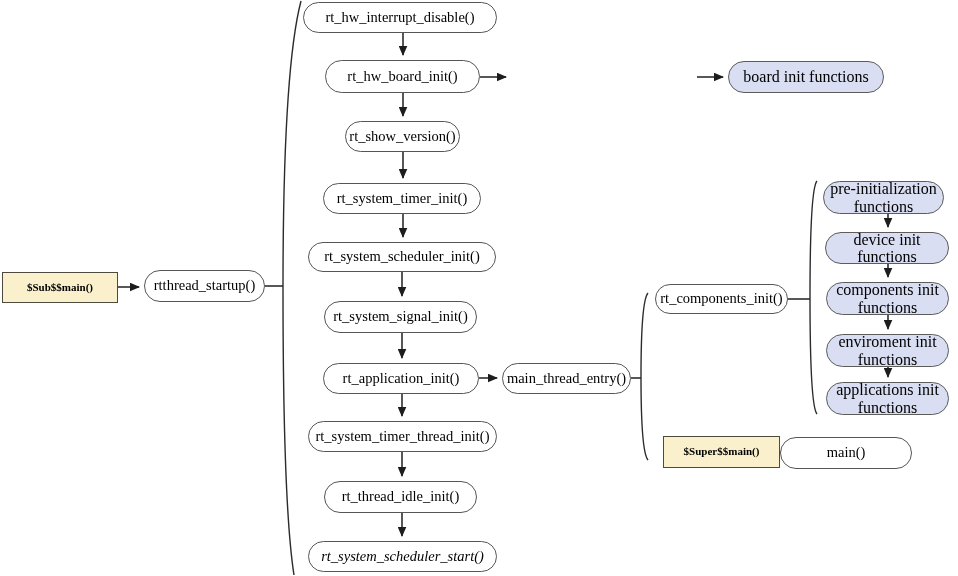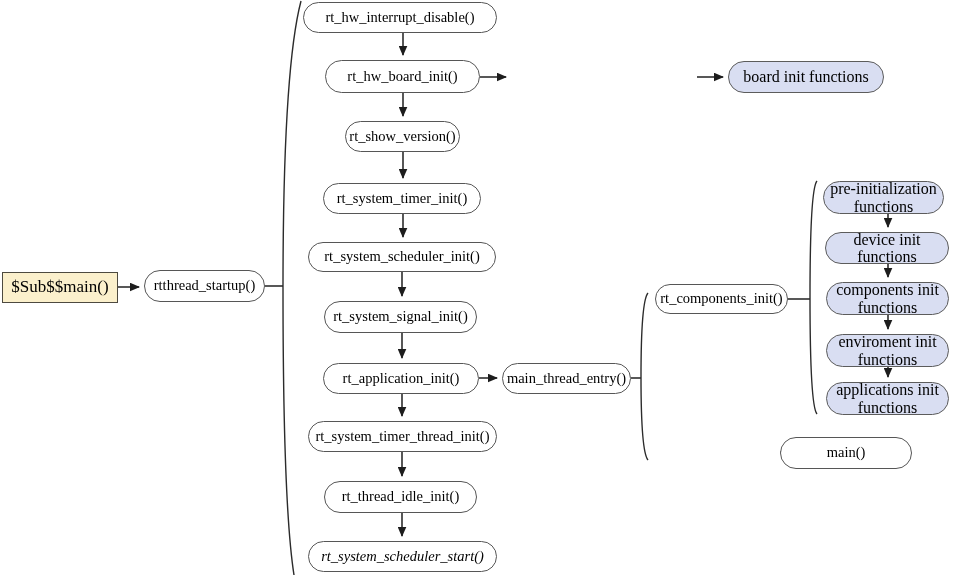--- a/index.html
+++ b/index.html
@@ -14,21 +14,21 @@
     overflow:hidden;
   }
   #wires{position:absolute;left:0;top:0;width:958px;height:576px;}
   .node{
     position:absolute;display:flex;align-items:center;justify-content:center;
     text-align:center;box-sizing:border-box;font-size:14.5px;line-height:1.08;
     background:#fff;border:1.4px solid var(--node_border);white-space:nowrap;
   }
   .stadium{border-radius:17px;}
   .blue{background:var(--blue_fill);border-color:var(--blue_border);font-size:16px;white-space:normal;}
-  .tan{background:var(--tan_fill);border-color:var(--tan_border);border-width:1.5px;font-size:17px;}
+  .tan{background:var(--tan_fill);border-color:var(--tan_border);border-width:1.5px;font-size:11px;font-weight:bold;}
 </style>
 </head>
 <body>
 
 <div id="canvas">
 
   <svg id="wires" width="958" height="576" viewBox="0 0 958 576">
     <defs>
       <marker id="ah" markerWidth="11" markerHeight="9" refX="9.5" refY="4.5" orient="auto" markerUnits="userSpaceOnUse">
         <path d="M0,0 L10.5,4.5 L0,9 z" fill="#1d1d1d"></path>
@@ -62,20 +62,21 @@
       <path d="M788,299 L810,299"></path>
     </g>
     <g stroke="#2b2b2b" stroke-width="1.4" fill="none">
       <path d="M301,1 Q283,70 283,288 Q283,505 294,575"></path>
       <path d="M648,293 Q641,301 641,377 Q641,452 648,460"></path>
       <path d="M817,181 Q810,189 810,297 Q810,406 817,414"></path>
     </g>
   </svg>
 
   <div class="node tan" style="left:2px;top:272px;width:116px;height:31px;">$Sub$$main()</div>
+  <div class="node tan" style="left:663px;top:436px;width:117px;height:32px;">$Super$$main()</div>
 
   <div class="node stadium" style="left:144px;top:270px;width:121px;height:32px;">rtthread_startup()</div>
   <div class="node stadium" style="left:303px;top:2px;width:194px;height:31px;">rt_hw_interrupt_disable()</div>
   <div class="node stadium" style="left:325px;top:60px;width:155px;height:33px;">rt_hw_board_init()</div>
   <div class="node stadium blue" style="left:728px;top:61px;width:156px;height:32px;">board init functions</div>
   <div class="node stadium" style="left:345px;top:121px;width:115px;height:31px;">rt_show_version()</div>
   <div class="node stadium" style="left:323px;top:183px;width:158px;height:31px;">rt_system_timer_init()</div>
   <div class="node stadium" style="left:308px;top:242px;width:188px;height:30px;">rt_system_scheduler_init()</div>
   <div class="node stadium" style="left:324px;top:301px;width:153px;height:32px;">rt_system_signal_init()</div>
   <div class="node stadium" style="left:323px;top:363px;width:156px;height:31px;">rt_application_init()</div>

